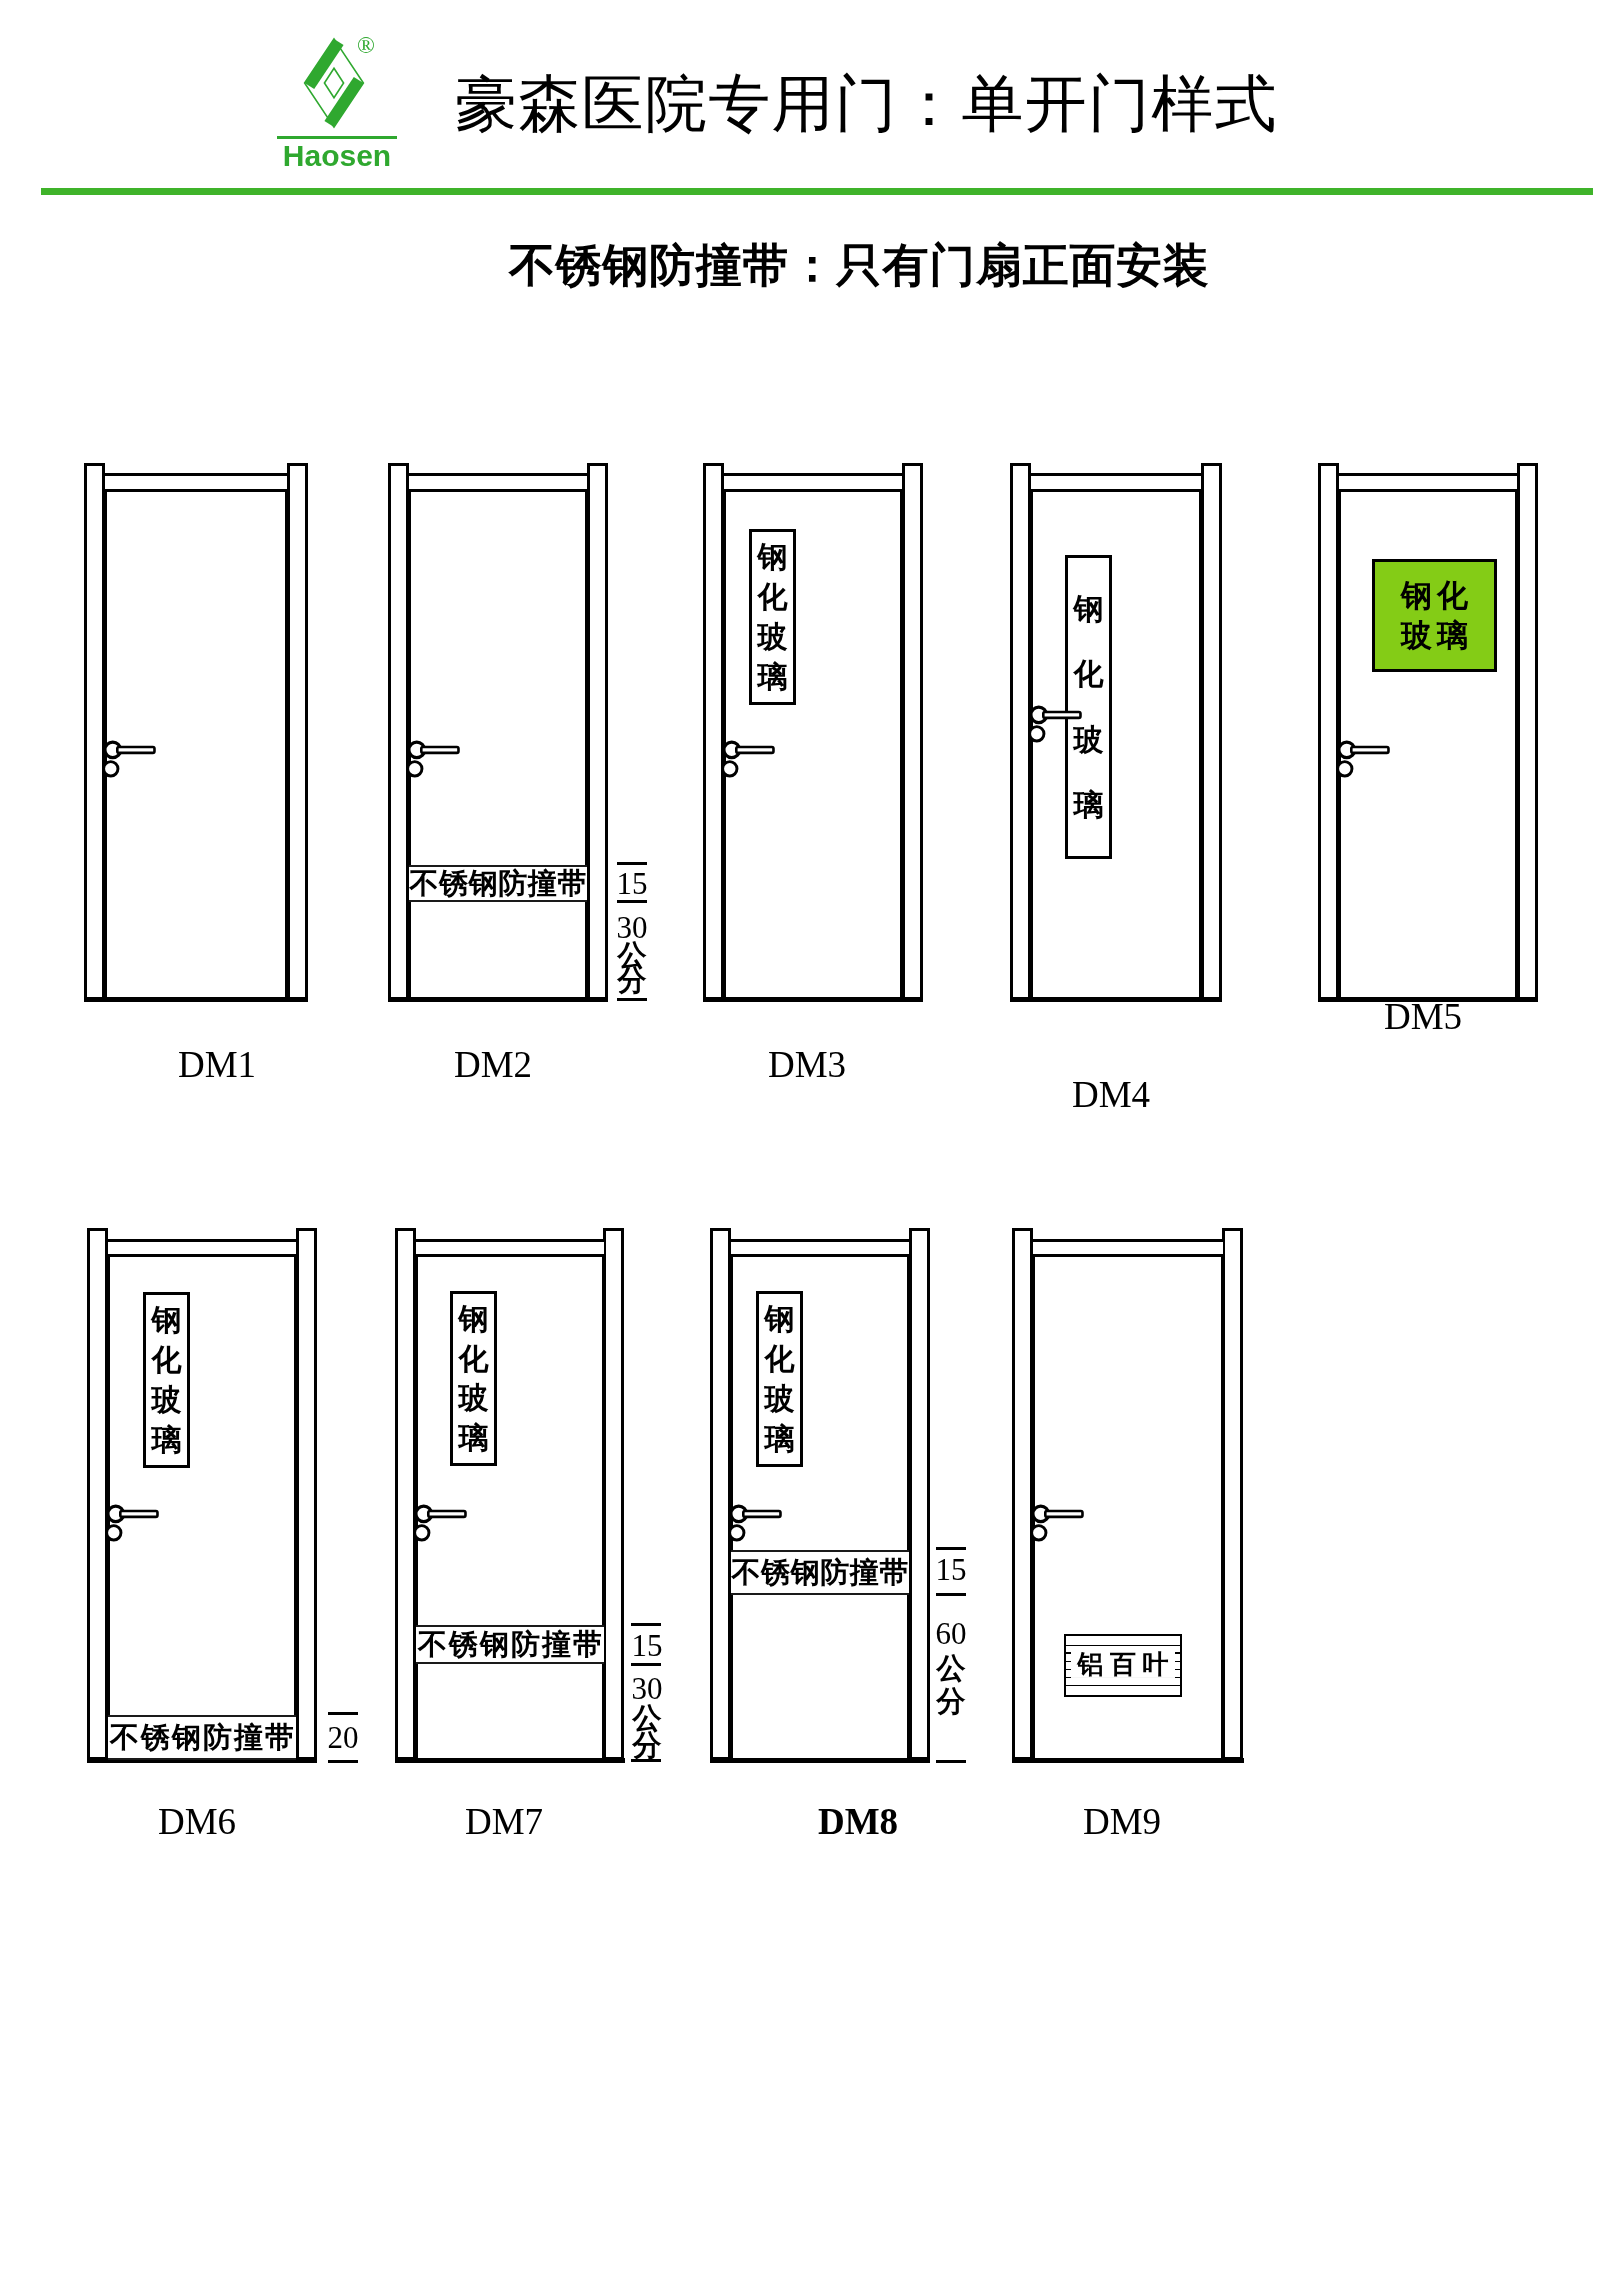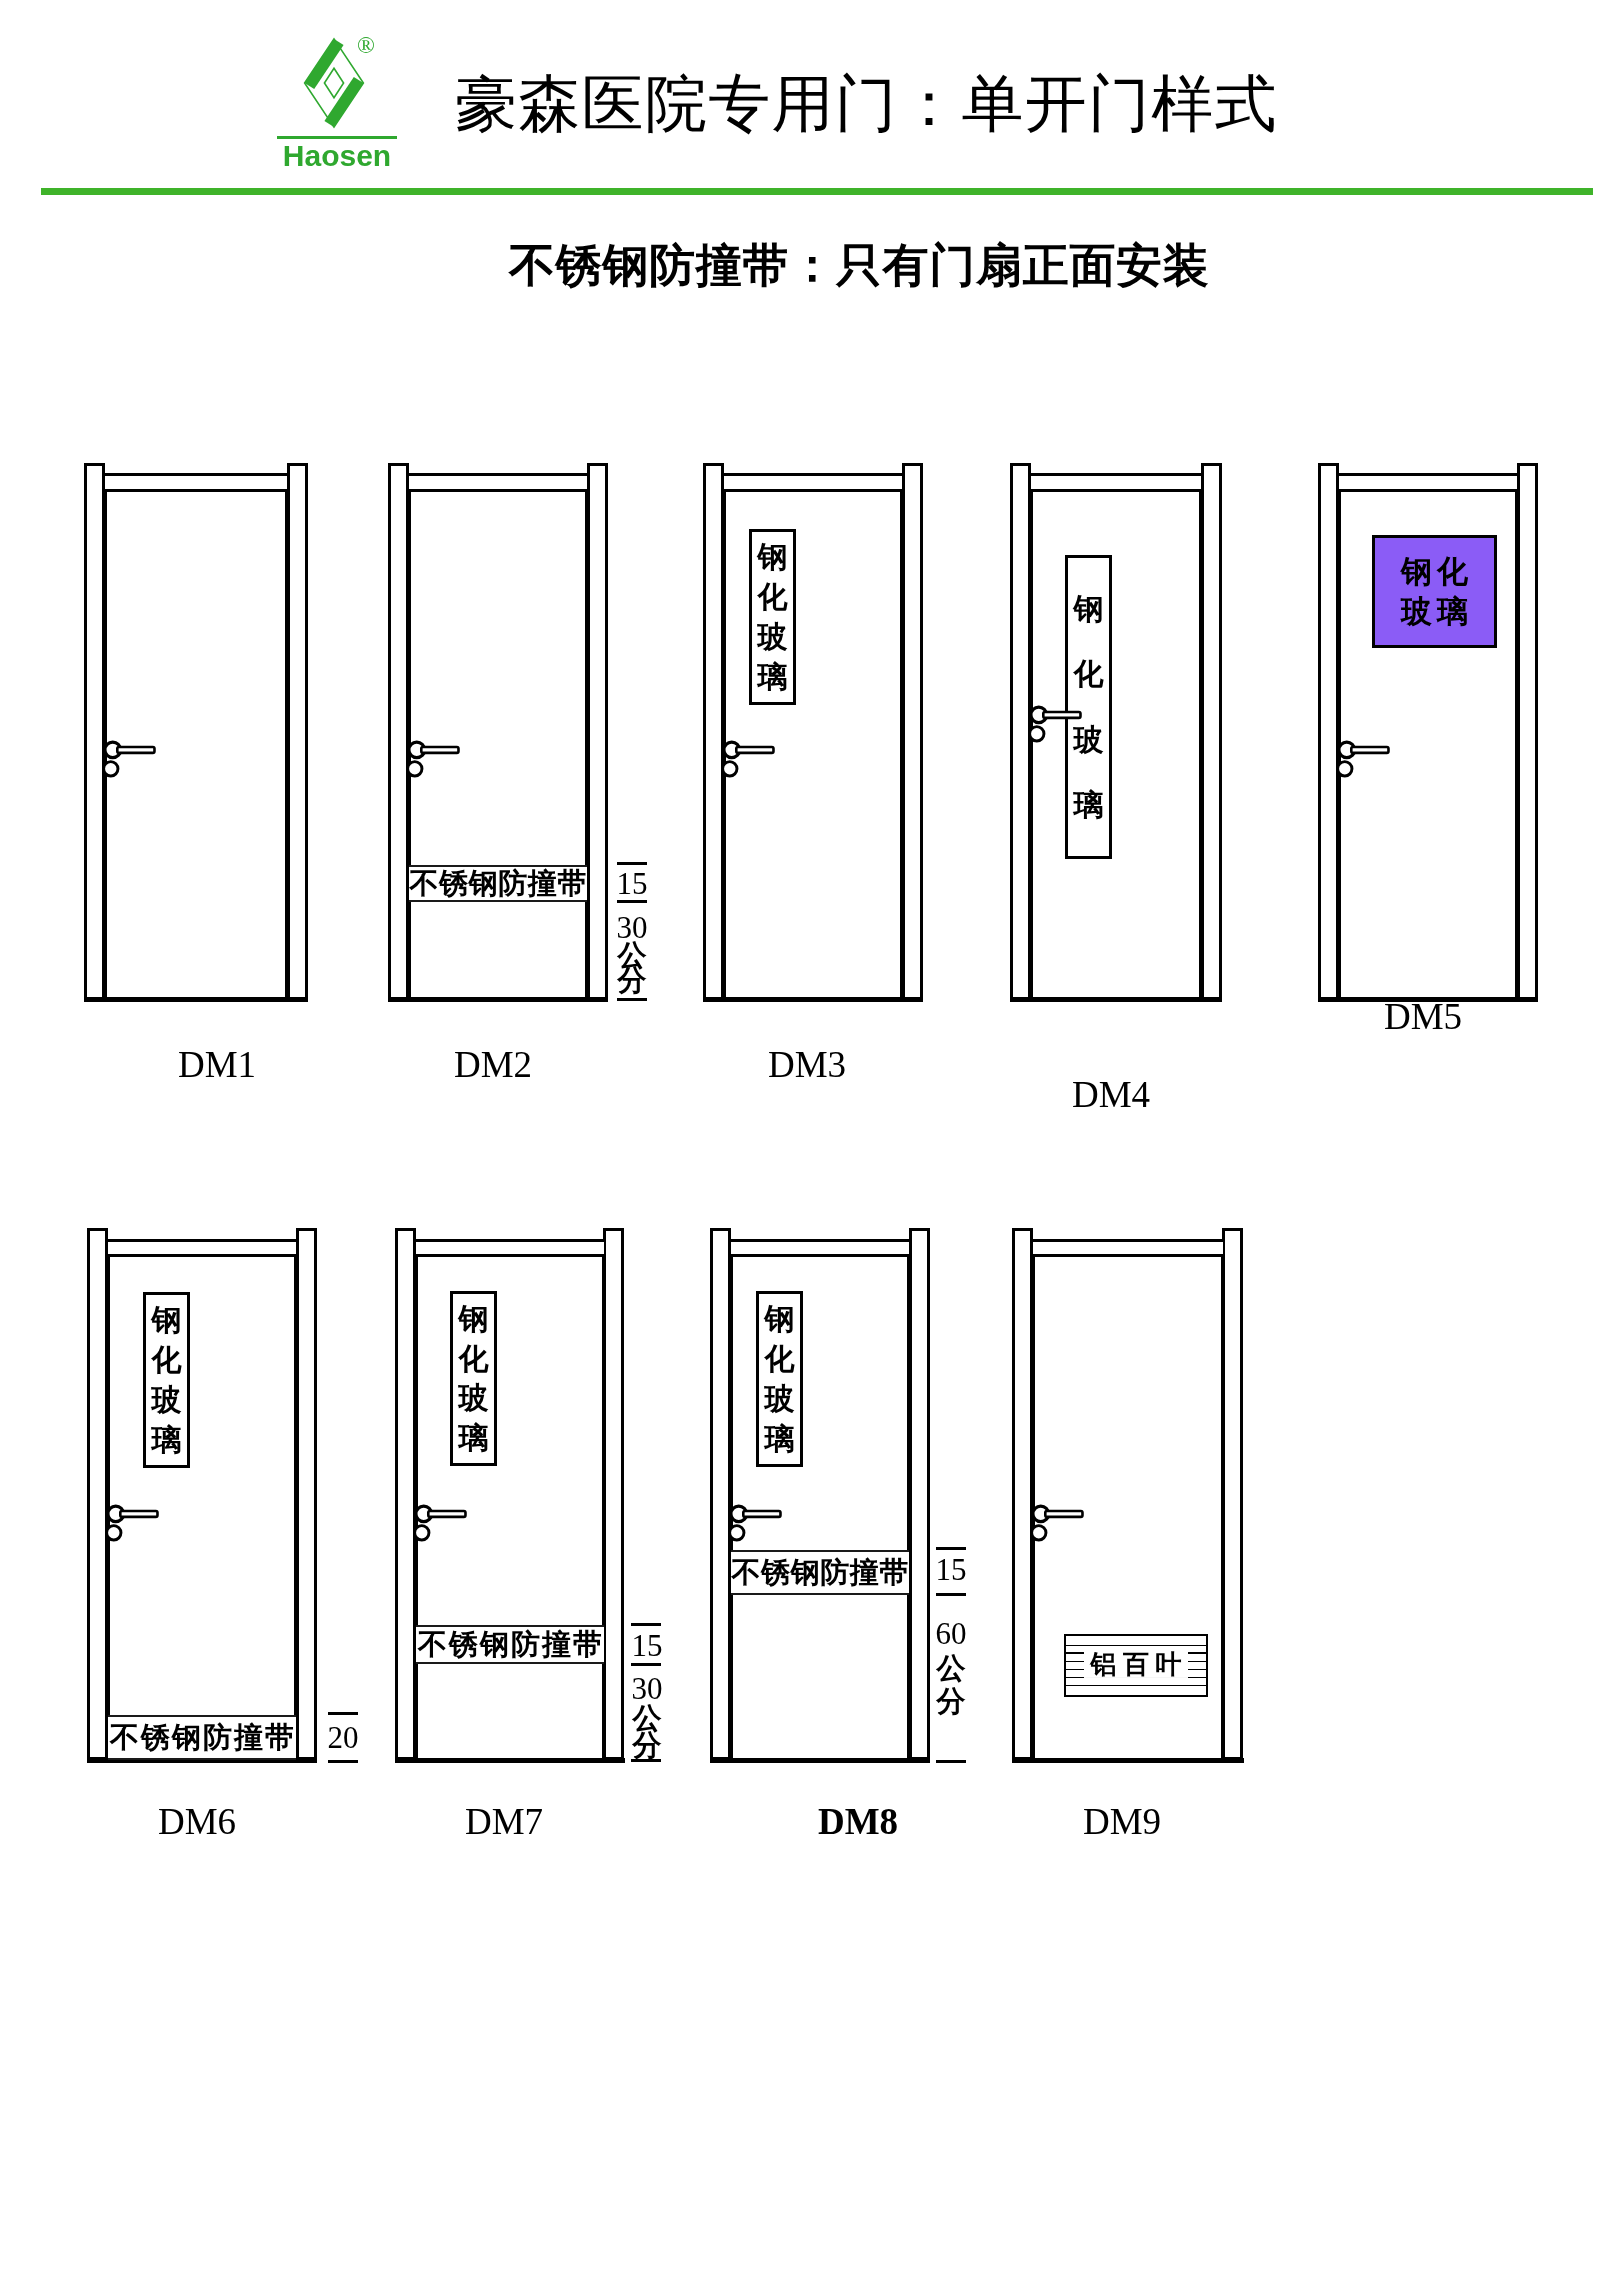--- a/index.html
+++ b/index.html
@@ -7,21 +7,21 @@
         font-family:"Liberation Serif","DejaVu Serif",serif;}
   .abs{position:absolute;box-sizing:border-box;}
   .accent{color:var(--accent,#2FA82F);}
   .brand-word{font-family:"Liberation Sans","DejaVu Sans",sans-serif;font-weight:bold;}
   .title{font-weight:normal;white-space:nowrap;line-height:1;letter-spacing:1.3px;}
   .subtitle{font-weight:bold;white-space:nowrap;line-height:1;letter-spacing:0.7px;}
   .doc-label{line-height:1;white-space:nowrap;}
   .glass-col{display:flex;flex-direction:column;justify-content:space-evenly;align-items:center;
              background:#fff;border:3.9px solid #000;font-weight:bold;line-height:1;}
   .glass-lines{display:flex;flex-direction:column;justify-content:center;align-items:center;
-             background:#8b5cf6;border:3.9px solid #000;font-weight:bold;line-height:1;}
+             background:#84cc16;border:3.9px solid #000;font-weight:bold;line-height:1;margin-top:24px;}
   .band{display:flex;justify-content:space-evenly;align-items:center;
         border-top:2px solid #1a1a1a;border-bottom:2px solid #1a1a1a;background:#fff;
         font-weight:bold;line-height:1;}
   .louver{background:#fff;border:2.6px solid #000;}
   .center-x{transform:translateX(-50%);}
 </style>
 </head>
 <body>
 
 <div class="page">
@@ -221,21 +221,21 @@
       <div class="abs doc-label center-x" style="left: 951px; top: 1618px; font-size: 31px;">60</div>
       <div class="abs doc-label center-x" style="left: 951px; top: 1654px; font-size: 29px; font-weight: bold;">公</div>
       <div class="abs doc-label center-x" style="left: 951px; top: 1687px; font-size: 29px; font-weight: bold;">分</div>
       <div class="abs" style="left: 936px; top: 1760px; width: 30px; height: 2.6px; background: rgb(0, 0, 0);"></div>
       <div class="abs doc-label center-x" style="left: 858px; top: 1803px; font-size: 37px; font-weight: bold;">DM8</div>
       <div class="abs" style="left: 1012px; top: 1228px; width: 21px; height: 532px; border: 3.9px solid rgb(0, 0, 0); background: rgb(255, 255, 255);"></div>
       <div class="abs" style="left: 1222px; top: 1228px; width: 21px; height: 532px; border: 3.9px solid rgb(0, 0, 0); background: rgb(255, 255, 255);"></div>
       <div class="abs" style="left: 1033px; top: 1239px; width: 190px; height: 18.3px; border-top: 3.9px solid rgb(0, 0, 0); border-bottom: 3.9px solid rgb(0, 0, 0); background: rgb(255, 255, 255);"></div>
       <div class="abs" style="left: 1033px; top: 1257px; width: 190px; height: 503px; border-left: 2.6px solid rgb(0, 0, 0); border-right: 2.6px solid rgb(0, 0, 0); background: rgb(255, 255, 255);"></div>
       <div class="abs" style="left: 1012px; top: 1758px; width: 232px; height: 5.2px; background: rgb(0, 0, 0);"></div>
-      <div class="abs louver" style="left: 1064px; top: 1634px; width: 144px; height: 63px;">
+      <div class="abs louver" style="left: 1064px; top: 1634px; width: 118px; height: 63px;">
         <div style="position: absolute; left: 0px; width: 100%; height: 1.3px; background: rgb(0, 0, 0); top: 8.5px;"></div>
         <div style="position: absolute; left: 0px; width: 100%; height: 1.3px; background: rgb(0, 0, 0); top: 16.4px;"></div>
         <div style="position: absolute; left: 0px; width: 100%; height: 1.3px; background: rgb(0, 0, 0); top: 25px;"></div>
         <div style="position: absolute; left: 0px; width: 100%; height: 1.3px; background: rgb(0, 0, 0); top: 33px;"></div>
         <div style="position: absolute; left: 0px; width: 100%; height: 1.3px; background: rgb(0, 0, 0); top: 41px;"></div>
         <div style="position: absolute; left: 0px; width: 100%; height: 1.3px; background: rgb(0, 0, 0); top: 49px;"></div>
         <div style="position: absolute; left: 50%; top: 50%; transform: translate(-50%, -54%); font-size: 26px; font-weight: bold; letter-spacing: 6.5px; padding-left: 6.5px; background: rgb(255, 255, 255); line-height: 1; white-space: nowrap;">铝百叶</div>
       </div>
       <div class="abs" style="left: 1029px; top: 1500px; width: 60px; height: 50px;"><svg width="60" height="50" viewBox="0 0 92 76">
           <circle cx="18" cy="21" r="12" fill="#fff" stroke="#000" stroke-width="5"></circle>

